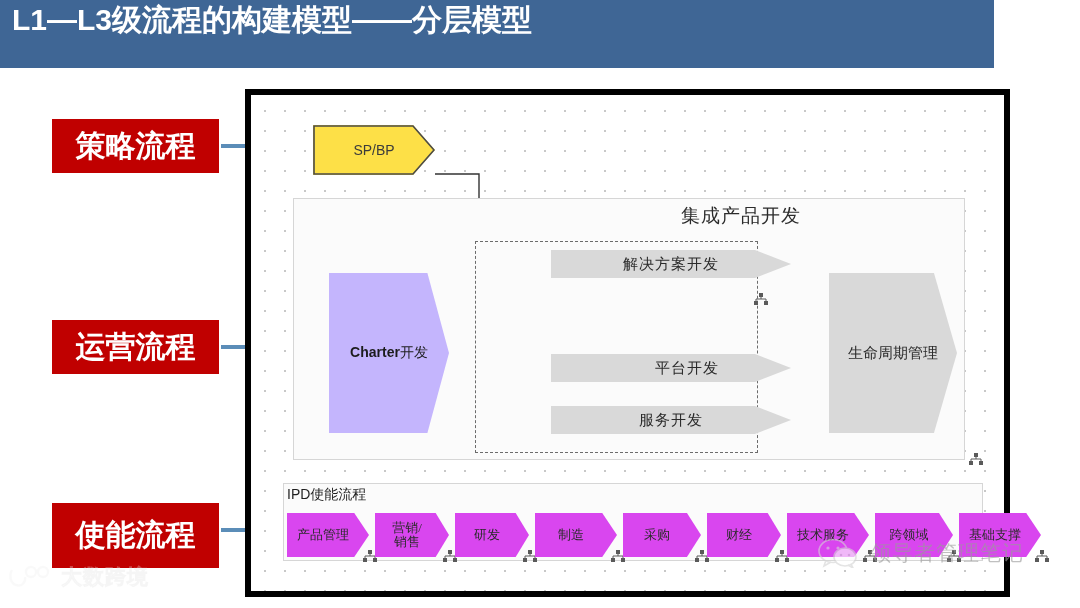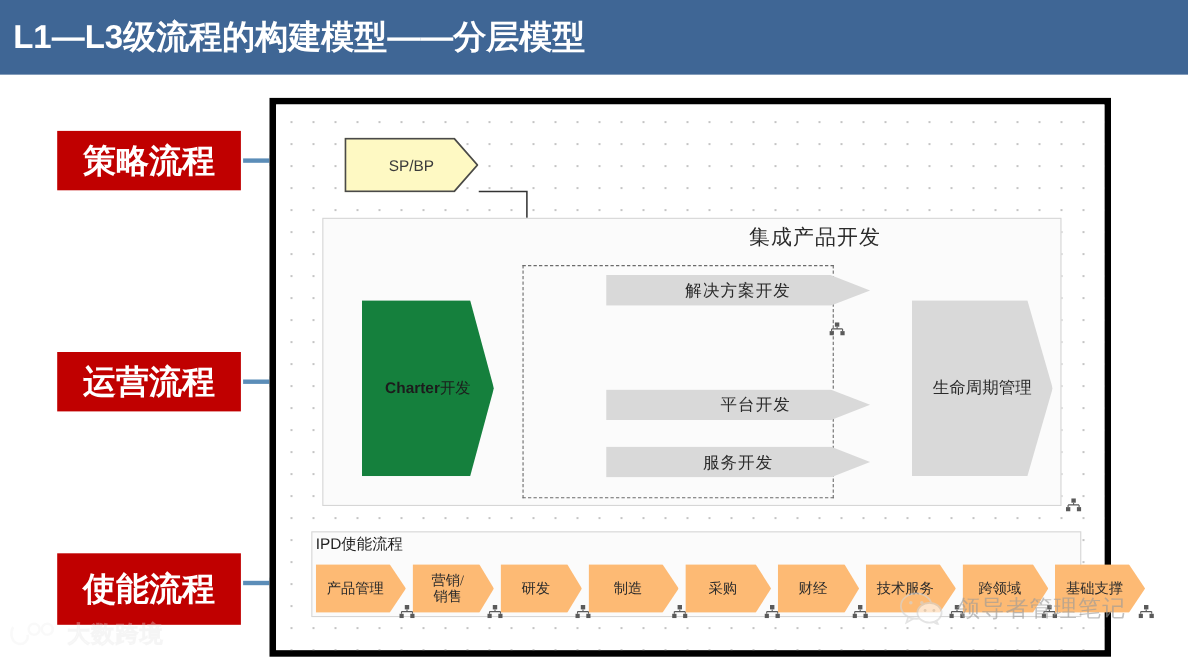--- a/index.html
+++ b/index.html
@@ -6,23 +6,23 @@
   html,body { width:1080px; height:608px; }
   body {
     font-family:"Liberation Sans","DejaVu Sans",sans-serif;
     background:#ffffff;
     position:relative;
     overflow:hidden;
   }
 
   
   .title-bar{
-    position:absolute; left:0; top:0; width:1080px; height:68px;
+    position:absolute; left:0; top:0; width:994px; height:68px;
     background:#3f6695;
-    display:flex; align-items:center;
+    display:flex; align-items:flex-start;
   }
   .title-text{
     color:#ffffff;
     font-size:30px;
     font-weight:bold;
     letter-spacing:0px;
     padding-left:12px;
     white-space:nowrap;
   }
   .title-underline{
@@ -90,21 +90,21 @@
     font-family:"Liberation Serif","DejaVu Serif",serif;
     text-align:center;
     line-height:1.15;
     white-space:pre-line;
   }
 
   
   .spbp{
     left:62px; top:30px; width:122px; height:50px;
     clip-path:polygon(0 0, 82% 0, 100% 50%, 82% 100%, 0 100%);
-    background:#fef9c3;
+    background:#fde047;
     border:none;
     font-family:"Liberation Sans","DejaVu Sans",sans-serif;
     font-size:14px;
     color:#3b3b3b;
   }
   .spbp-outline{
     position:absolute;
     left:62px; top:30px; width:122px; height:50px;
     pointer-events:none;
   }
@@ -122,21 +122,21 @@
   .ipd-title{
     position:absolute; left:430px; top:108px;
     font-family:"Liberation Serif","DejaVu Serif",serif;
     font-size:19px; color:#2b2b2b; letter-spacing:1px;
   }
 
   
   .charter{
     left:78px; top:178px; width:120px; height:160px;
     clip-path:polygon(0 0, 82% 0, 100% 50%, 82% 100%, 0 100%);
-    background:#15803d;
+    background:#c4b5fd;
     border:none;
     font-size:14px; font-weight:bold;
     font-family:"Liberation Sans","DejaVu Sans",sans-serif;
     color:#1c1c1c;
   }
   .charter-label{
     font-family:"Liberation Sans","DejaVu Sans",sans-serif;
   }
   .charter-label .cn{ font-family:"Liberation Serif","DejaVu Serif",serif; font-weight:normal; }
 
@@ -185,21 +185,21 @@
     position:absolute; left:36px; top:391px;
     font-family:"Liberation Sans","DejaVu Sans",sans-serif;
     font-size:14px; color:#1f1f1f;
     white-space:nowrap;
   }
 
   .bottom-chev{
     position:absolute;
     top:418px; height:44px;
     clip-path:polygon(0 0, 82% 0, 100% 50%, 82% 100%, 0 100%);
-    background:#fdba74;
+    background:#d946ef;
     display:flex;align-items:center;justify-content:center;
     font-family:"Liberation Serif","DejaVu Serif",serif;
     font-size:13px; color:#2b2b2b;
     text-align:center; line-height:1.1;
     white-space:pre-line;
     padding-right:10px;
   }
 
   .hier-icon{ position:absolute; width:14px; height:12px; }
 

